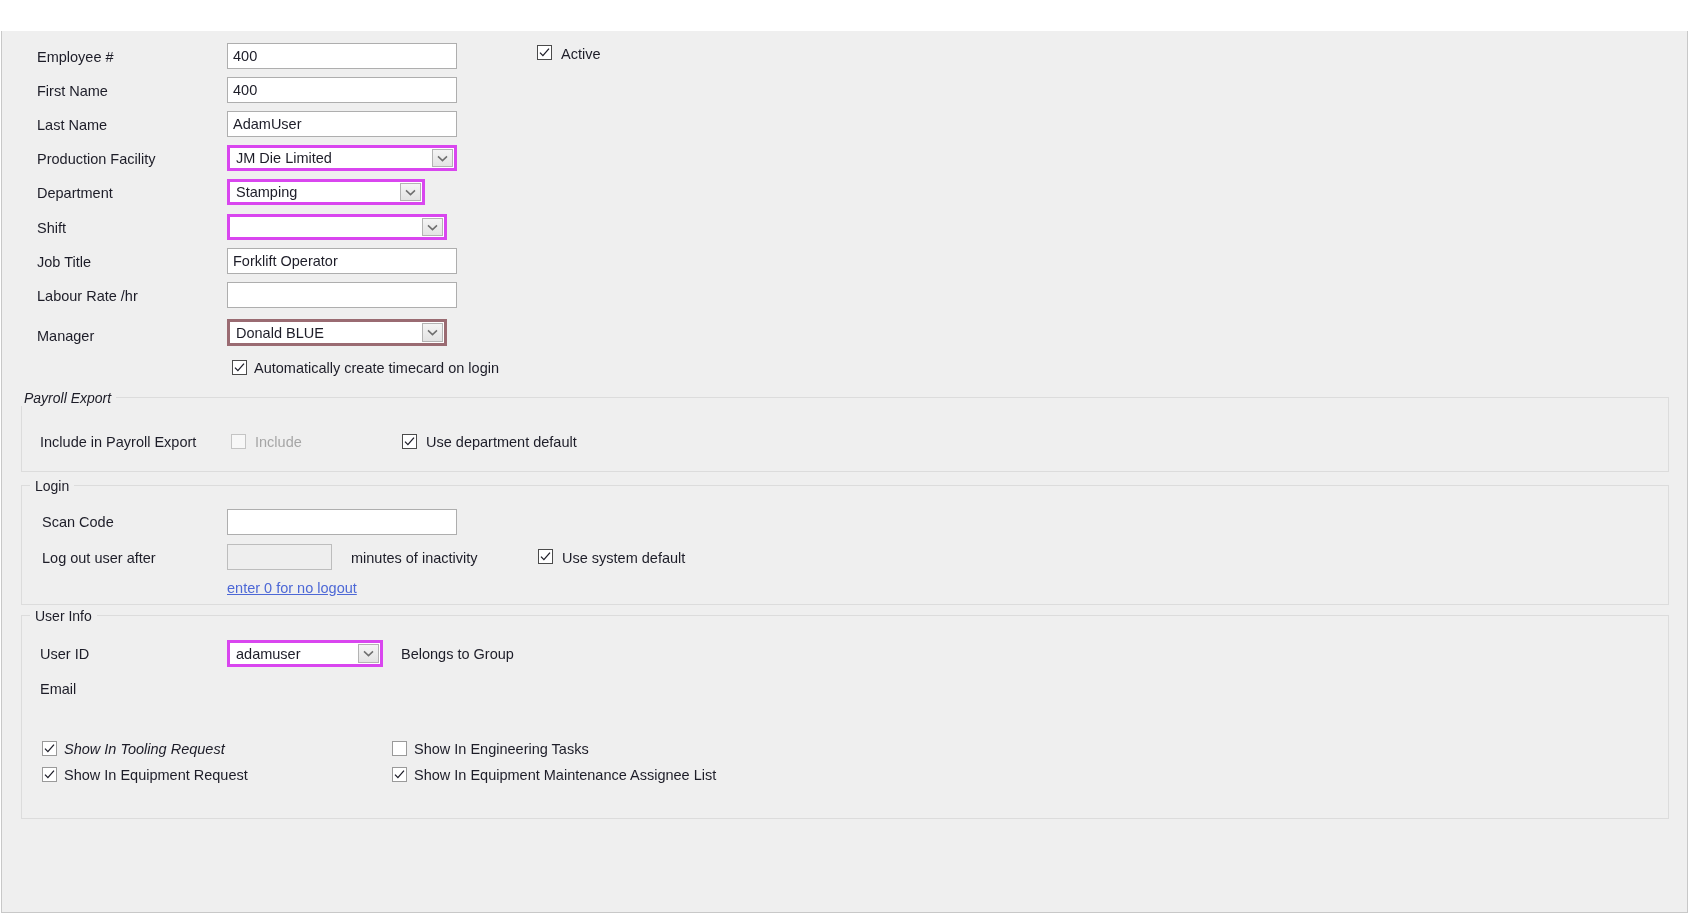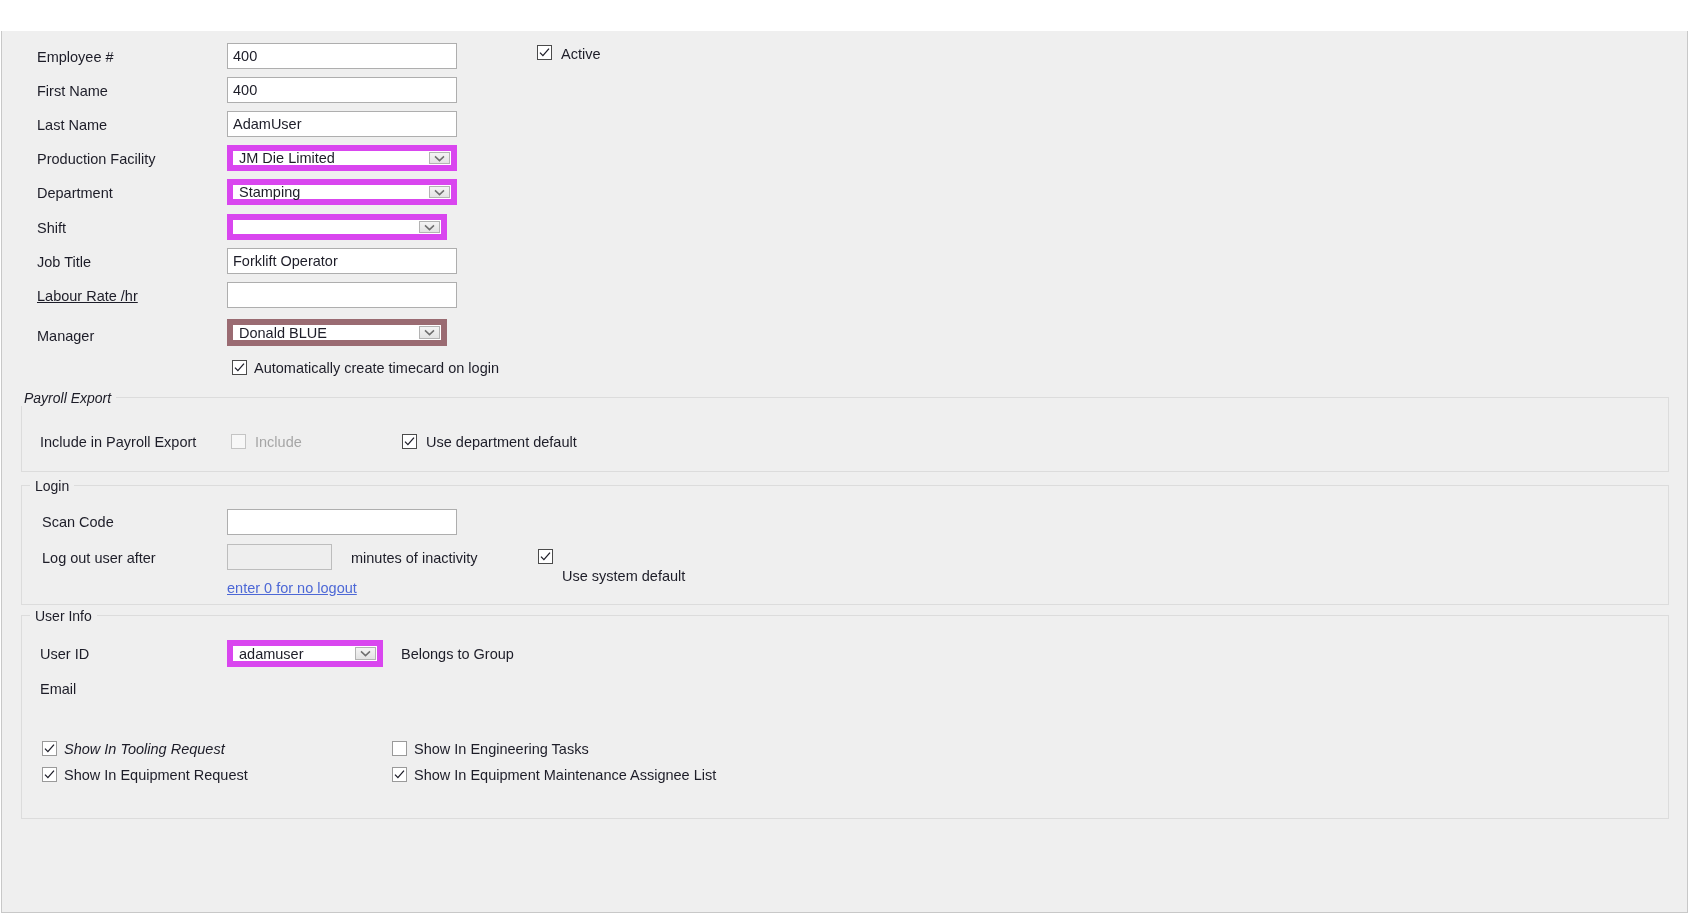--- a/index.html
+++ b/index.html
@@ -122,21 +122,21 @@
   }
   .tbox-dis {
     background: #eeeeee;
     border: 1px solid #bdbdbd;
   }
 
   
   .cbox {
     position: absolute;
     background: #ffffff;
-    border: 6px solid #d946ef;
+    border: 3px solid #d946ef;
     box-sizing: border-box;
   }
   .cbox.maroon { border-color: #9a6b72; }
   .cbox .cval {
     position: absolute;
     left: 6px;
     top: 0;
     bottom: 0;
     display: flex;
     align-items: center;
@@ -222,21 +222,21 @@
     <div class="cbox" style="left:225px; top:114px; width:230px; height:26px;">
       <div class="cval">JM Die Limited</div>
       <div class="cbtn">
         <svg width="11" height="7" viewBox="0 0 11 7">
             <path d="M1 1.4 L5.5 5.6 L10 1.4" stroke="#6f6f6f" stroke-width="1.5" fill="none"></path>
           </svg>
       </div>
     </div>
 
     <div class="lbl" style="left:35px; top:154px;">Department</div>
-    <div class="cbox" style="left:225px; top:148px; width:230px; height:26px;text-align:center;">
+    <div class="cbox" style="left:225px; top:148px; width:198px; height:26px;text-align:center;">
       <div class="cval">Stamping</div>
       <div class="cbtn">
         <svg width="11" height="7" viewBox="0 0 11 7">
             <path d="M1 1.4 L5.5 5.6 L10 1.4" stroke="#6f6f6f" stroke-width="1.5" fill="none"></path>
           </svg>
       </div>
     </div>
 
     <div class="lbl" style="left:35px; top:189px;">Shift</div>
     <div class="cbox" style="left:225px; top:183px; width:220px; height:26px;">
@@ -244,21 +244,21 @@
       <div class="cbtn">
         <svg width="11" height="7" viewBox="0 0 11 7">
             <path d="M1 1.4 L5.5 5.6 L10 1.4" stroke="#6f6f6f" stroke-width="1.5" fill="none"></path>
           </svg>
       </div>
     </div>
 
     <div class="lbl" style="left:35px; top:223px;">Job Title</div>
     <input class="tbox" style="left: 225px; top: 217px; width: 230px; height: 26px;" value="Forklift Operator">
 
-    <div class="lbl" style="left:35px; top:257px;text-decoration:underline;">Labour Rate /hr</div>
+    <div class="lbl" style="left:35px; top:257px;">Labour Rate /hr</div>
     <input class="tbox" style="left: 225px; top: 251px; width: 230px; height: 26px;" value="">
 
     <div class="lbl" style="left:35px; top:297px;">Manager</div>
     <div class="cbox maroon" style="left:225px; top:288px; width:220px; height:27px;">
       <div class="cval">Donald BLUE</div>
       <div class="cbtn">
         <svg width="11" height="7" viewBox="0 0 11 7">
             <path d="M1 1.4 L5.5 5.6 L10 1.4" stroke="#6f6f6f" stroke-width="1.5" fill="none"></path>
           </svg>
       </div>
@@ -294,21 +294,21 @@
 
     <div class="lbl" style="left:40px; top:519px;">Log out user after</div>
     <input class="tbox tbox-dis" style="left: 225px; top: 513px; width: 105px; height: 26px;" disabled="" value="">
     <div class="lbl" style="left:337px; top:519px;margin-left:12px;">minutes of inactivity</div>
 
     <div class="cb" style="left:536px; top:518px;">
       <svg width="13" height="13" viewBox="0 0 13 13">
         <path d="M2 6.6 L4.9 9.6 L11 2.6" stroke="#1d1d28" stroke-width="1.3" fill="none"></path>
       </svg>
     </div>
-    <div class="lbl" style="left:560px; top:519px;margin-top:18px;">Use system default</div>
+    <div class="lbl" style="left:560px; top:519px;">Use system default</div>
 
     <div class="lbl lbl-blue" style="left:225px; top:549px;">enter 0 for no logout</div>
 
     <div class="gbox" style="left:19px; top:584px; width:1648px; height:204px;"></div>
     <div class="gbox-legend" style="left:28px; top:577px;">User Info</div>
 
     <div class="lbl" style="left:38px; top:615px;">User ID</div>
     <div class="cbox" style="left:225px; top:609px; width:156px; height:27px;">
       <div class="cval">adamuser</div>
       <div class="cbtn">

